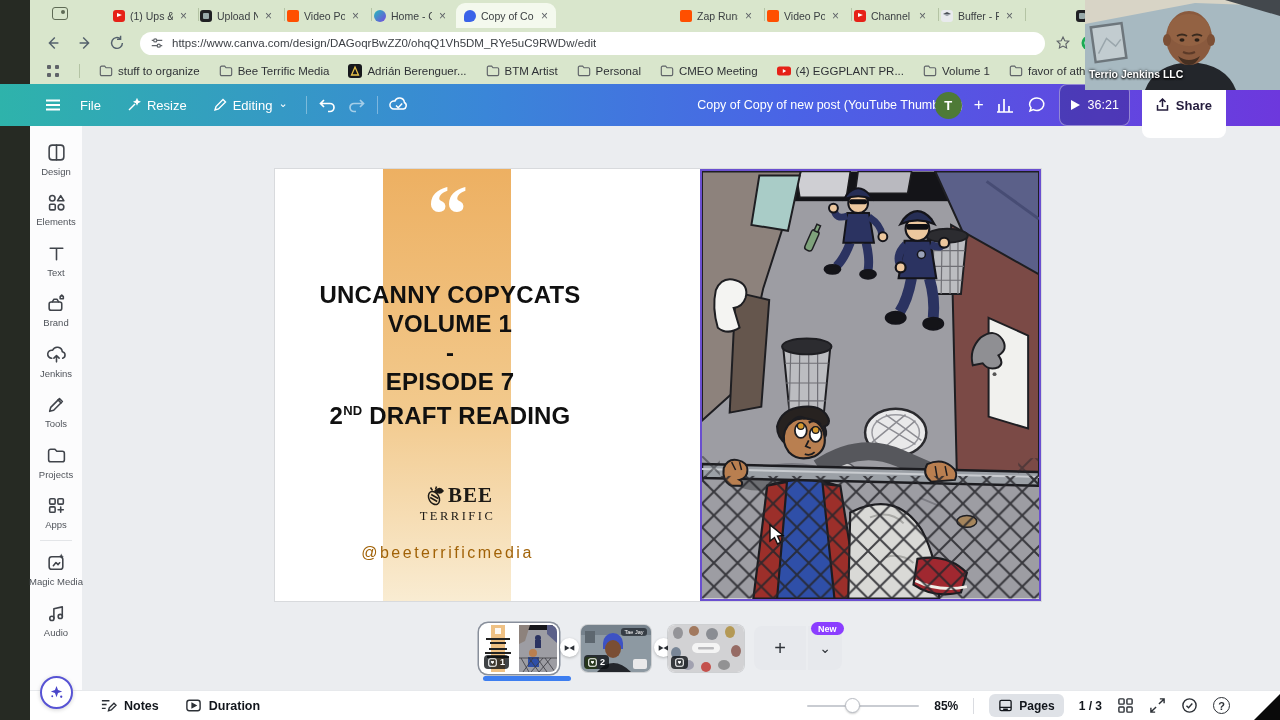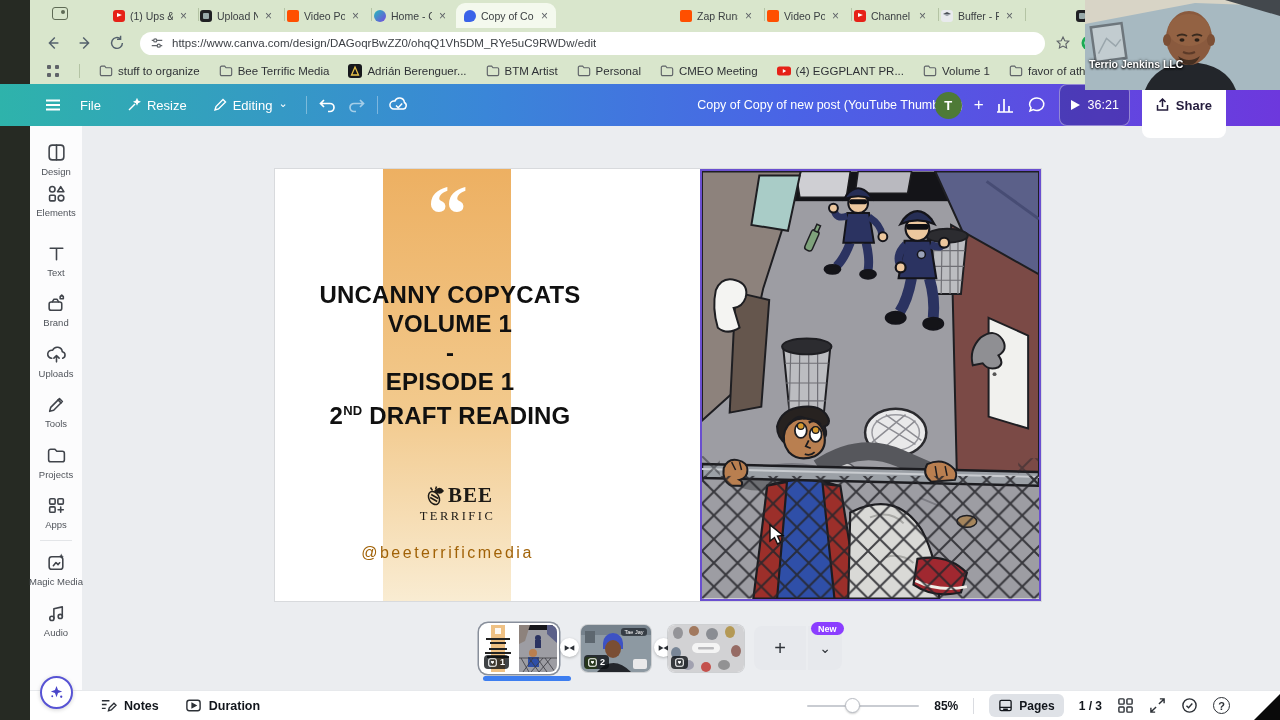--- a/index.html
+++ b/index.html
@@ -91,21 +91,21 @@
   .slider .knob { position:absolute; left:38px; top:0; width:15px; height:15px; background:#fff; border:1px solid #b9bdc4; border-radius:50%; box-shadow:0 1px 2px rgba(0,0,0,.2); }
   .zoom-lbl, .pageind { font-size:12px; font-weight:bold; color:#12161c; }
   .st-div { width:1px; height:16px; background:#dadce1; }
   .pages-pill { display:flex; align-items:center; gap:6px; background:#dfe2e7; border-radius:6px; padding:4px 9px; font-size:12px; font-weight:bold; color:#12161c; }
   .st-ic { width:17px; height:17px; color:#2c3036; }
   .help-ic { width:17px; height:17px; border:1.4px solid #2c3036; border-radius:50%; font-size:11px; font-weight:bold; color:#2c3036; display:flex; align-items:center; justify-content:center; }
   .corner-wedge { position:absolute; right:0; bottom:0; width:0; height:0; border-left:26px solid transparent; border-bottom:26px solid #0a0a0a; }
 
   
   .webcam { position:absolute; left:1085px; top:0; width:195px; height:90px; overflow:hidden; background:#a7b9c1; z-index:50; }
-  .webcam-label { position:absolute; left:4px; bottom:20px; color:#fff; font-size:10.5px; font-weight:bold; text-shadow:0 0 3px #000, 0 1px 2px #000; }
+  .webcam-label { position:absolute; left:4px; bottom:10px; color:#fff; font-size:10.5px; font-weight:bold; text-shadow:0 0 3px #000, 0 1px 2px #000; }
 
   .cursor { position:absolute; left:769px; top:524px; z-index:60; }
 </style>
 </head>
 <body>
 
 <div id="screen">
   <div class="edge-strip"></div>
 
   <div class="tabbar">
@@ -356,21 +356,21 @@
   </div>
 
   <div class="sidebar">
     <div class="sb-item" style="top:16px">
       <svg viewBox="0 0 20 20">
           <rect x="3" y="3" width="14" height="14" rx="3"></rect>
           <path d="M10 3 v14"></path>
         </svg>
       <span class="lb">Design</span>
     </div>
-    <div class="sb-item" style="top:57px">
+    <div class="sb-item" style="top:66px">
       <svg viewBox="0 0 20 20">
           <circle cx="6" cy="6" r="2.6"></circle>
           <path d="M14 3.5 l3 4.8 h-6 z"></path>
           <rect x="3.4" y="11.6" width="5.4" height="5.4" rx="1"></rect>
           <rect x="11.6" y="11.6" width="5.4" height="5.4" rx="2.7"></rect>
         </svg>
       <span class="lb">Elements</span>
     </div>
     <div class="sb-item" style="top:117px">
       <svg viewBox="0 0 20 20">
@@ -384,21 +384,21 @@
           <path d="M6 8.5 l1.6-2.6 h2.8 L12 8.5"></path>
           <path d="M13.5 3.5 l1.5-1.5 1.5 1.5 v2 h-3 z"></path>
         </svg>
       <span class="lb">Brand</span>
     </div>
     <div class="sb-item" style="top:218px">
       <svg viewBox="0 0 20 20">
           <path d="M5.5 13.5 a3.8 3.8 0 1 1 .8-7.5 a4.8 4.8 0 0 1 9.2 1.3 a3.2 3.2 0 0 1 .4 6.2"></path>
           <path d="M10 17 v-6 M7.5 13.5 L10 11 l2.5 2.5"></path>
         </svg>
-      <span class="lb">Uploads</span>
+      <span class="lb">Jenkins</span>
     </div>
     <div class="sb-item" style="top:268px">
       <svg viewBox="0 0 20 20">
           <path d="M3.5 16.5 l1-3.8 8.3-8.3 2.8 2.8 -8.3 8.3 z"></path>
           <path d="M11.5 5.6 l2.8 2.8"></path>
         </svg>
       <span class="lb">Tools</span>
     </div>
     <div class="sb-item" style="top:319px">
       <svg viewBox="0 0 20 20">
@@ -434,21 +434,21 @@
     </div>
   </div>
 
   <div class="page">
     <div class="stripe"></div>
     <div class="quote">“</div>
     <div class="d-title">
       <div>UNCANNY COPYCATS</div>
       <div>VOLUME 1</div>
       <div>-</div>
-      <div>EPISODE 1</div>
+      <div>EPISODE 7</div>
       <div><span>2</span><sup>ND</sup><span> DRAFT READING</span></div>
     </div>
     <div class="d-logo">
       <div class="l1">
         <svg width="24" height="22" viewBox="0 0 24 22">
             <g stroke="#1d1a16" stroke-width="1.5" fill="none">
               <ellipse cx="12" cy="13" rx="5" ry="7" transform="rotate(-30 12 13)"></ellipse>
               <path d="M9.2 9.5 l7 4 M8.2 12.5 l7 4"></path>
               <path d="M13 6 q5-5 8 0 q-3 4 -8 0 z" fill="#1d1a16"></path>
               <path d="M10.5 5.5 l-2-3 M13.5 4.5 l1-3"></path>

